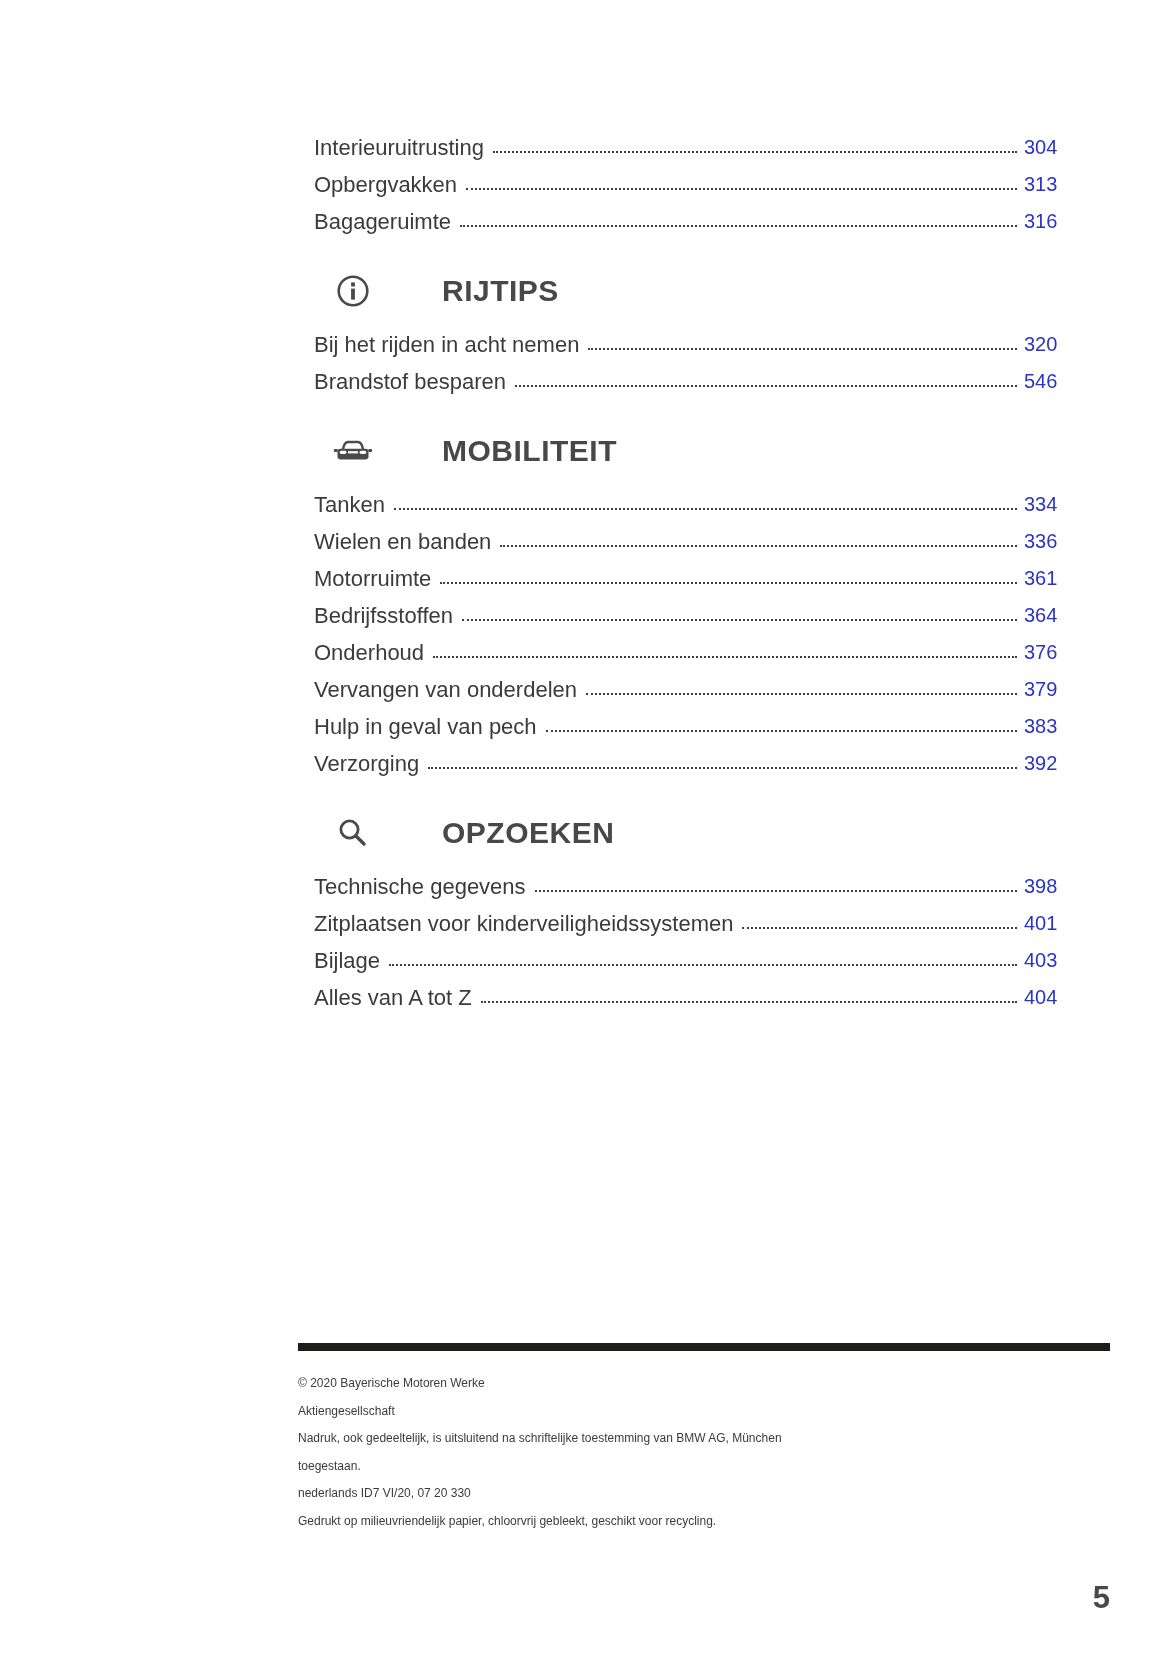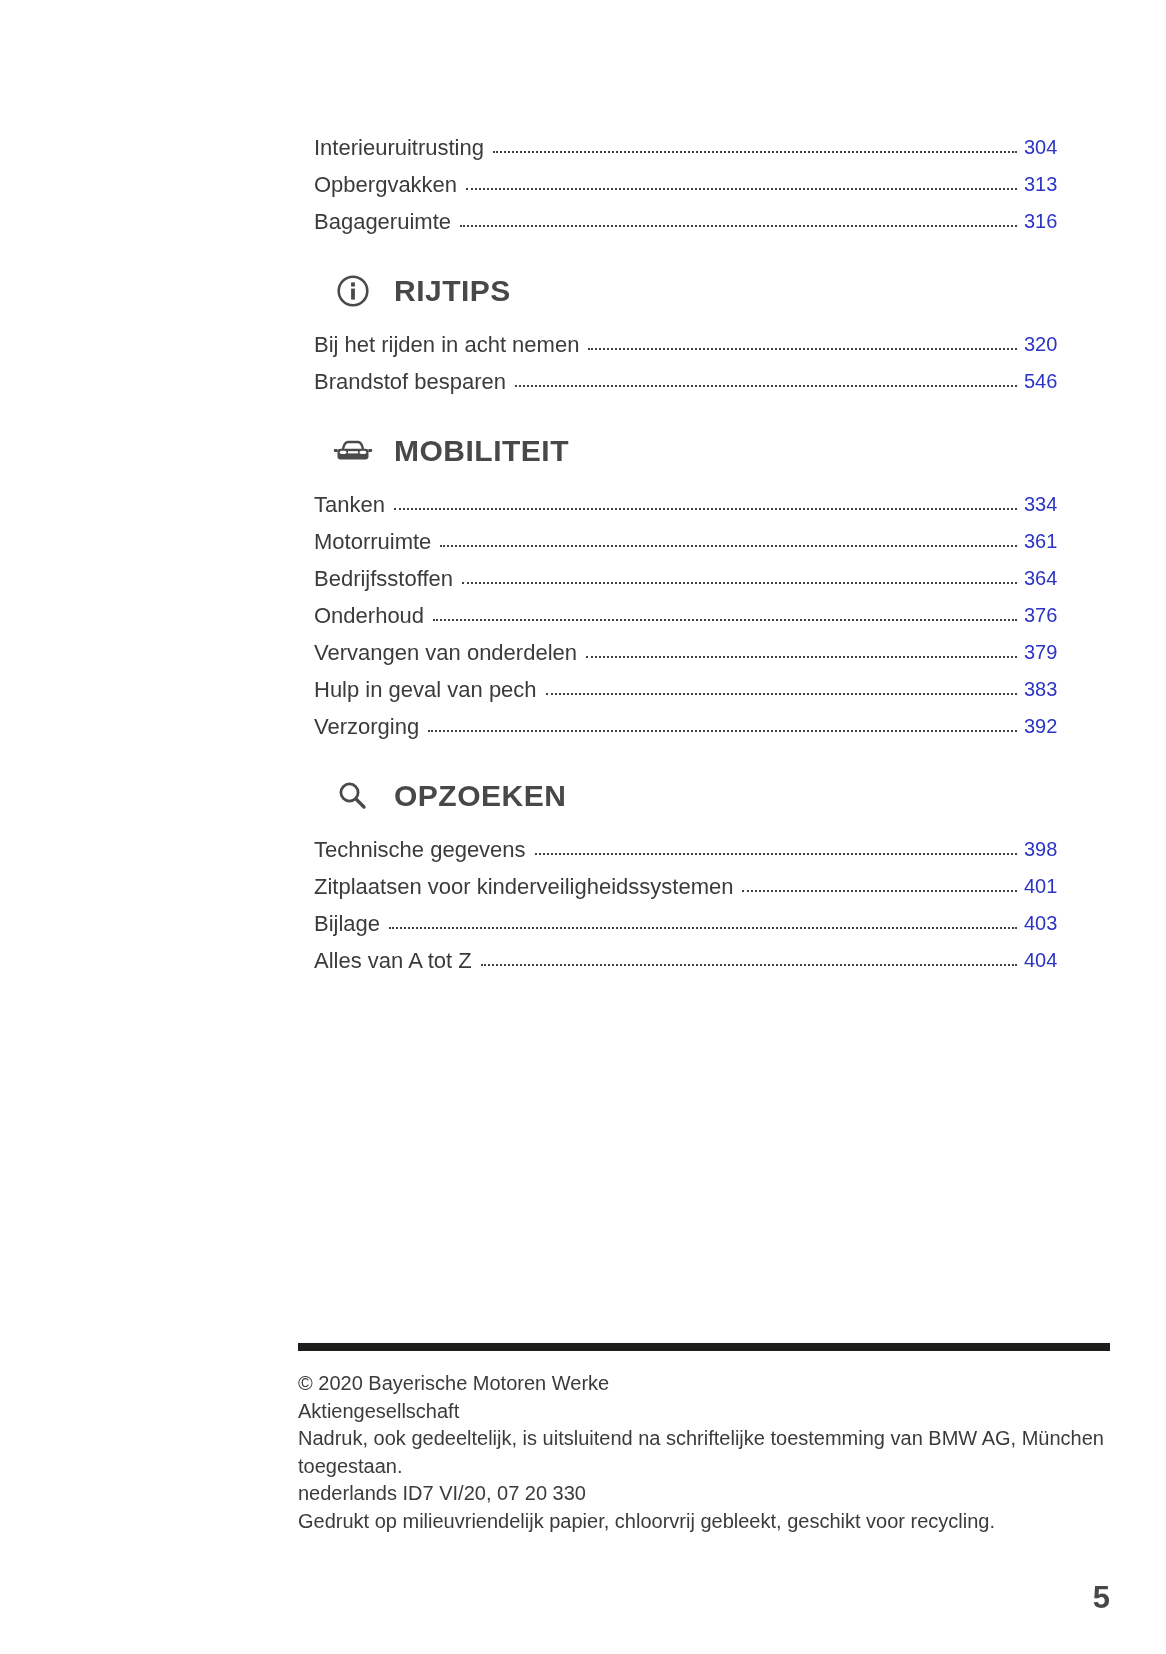--- a/index.html
+++ b/index.html
@@ -44,20 +44,21 @@
     min-width: 44px;
     text-align: left;
   }
   
   .toc-group { margin-top: 36px; }
   .section-header {
     display: flex;
     align-items: center;
     height: 38px;
     margin-bottom: 12px;
+    gap: 48px;
   }
   .hdr-icon {
     width: 42px;
     margin-left: 18px;
     margin-right: 20px;
     display: flex;
     justify-content: center;
     align-items: center;
   }
   .hdr-text {
@@ -72,21 +73,21 @@
     left: 298px;
     top: 1343px;
     width: 812px;
   }
   .footer-rule {
     height: 8px;
     background: var(--rule, #1d1d1b);
   }
   .footer-lines {
     margin-top: 19px;
-    font-size: 20px;
+    font-size: 12px;
     line-height: 27.5px;
     color: var(--body_text, #3b3b3b);
   }
   .page-number {
     position: absolute;
     top: 1580px;
     right: 56px;
     font-size: 31px;
     font-weight: bold;
     color: var(--header_text, #484848);
@@ -153,20 +154,25 @@
         </svg>
       </span>
       <span class="hdr-text">MOBILITEIT</span>
     </h2>
     <div class="toc-row">
       <span class="toc-label">Tanken</span>
       <span class="toc-dots"></span>
       <span class="toc-page">334</span>
     </div>
     <div class="toc-row">
+      <span class="toc-label">Wielen en banden</span>
+      <span class="toc-dots"></span>
+      <span class="toc-page">336</span>
+    </div>
+    <div class="toc-row">
       <span class="toc-label">Motorruimte</span>
       <span class="toc-dots"></span>
       <span class="toc-page">361</span>
     </div>
     <div class="toc-row">
       <span class="toc-label">Bedrijfsstoffen</span>
       <span class="toc-dots"></span>
       <span class="toc-page">364</span>
     </div>
     <div class="toc-row">

